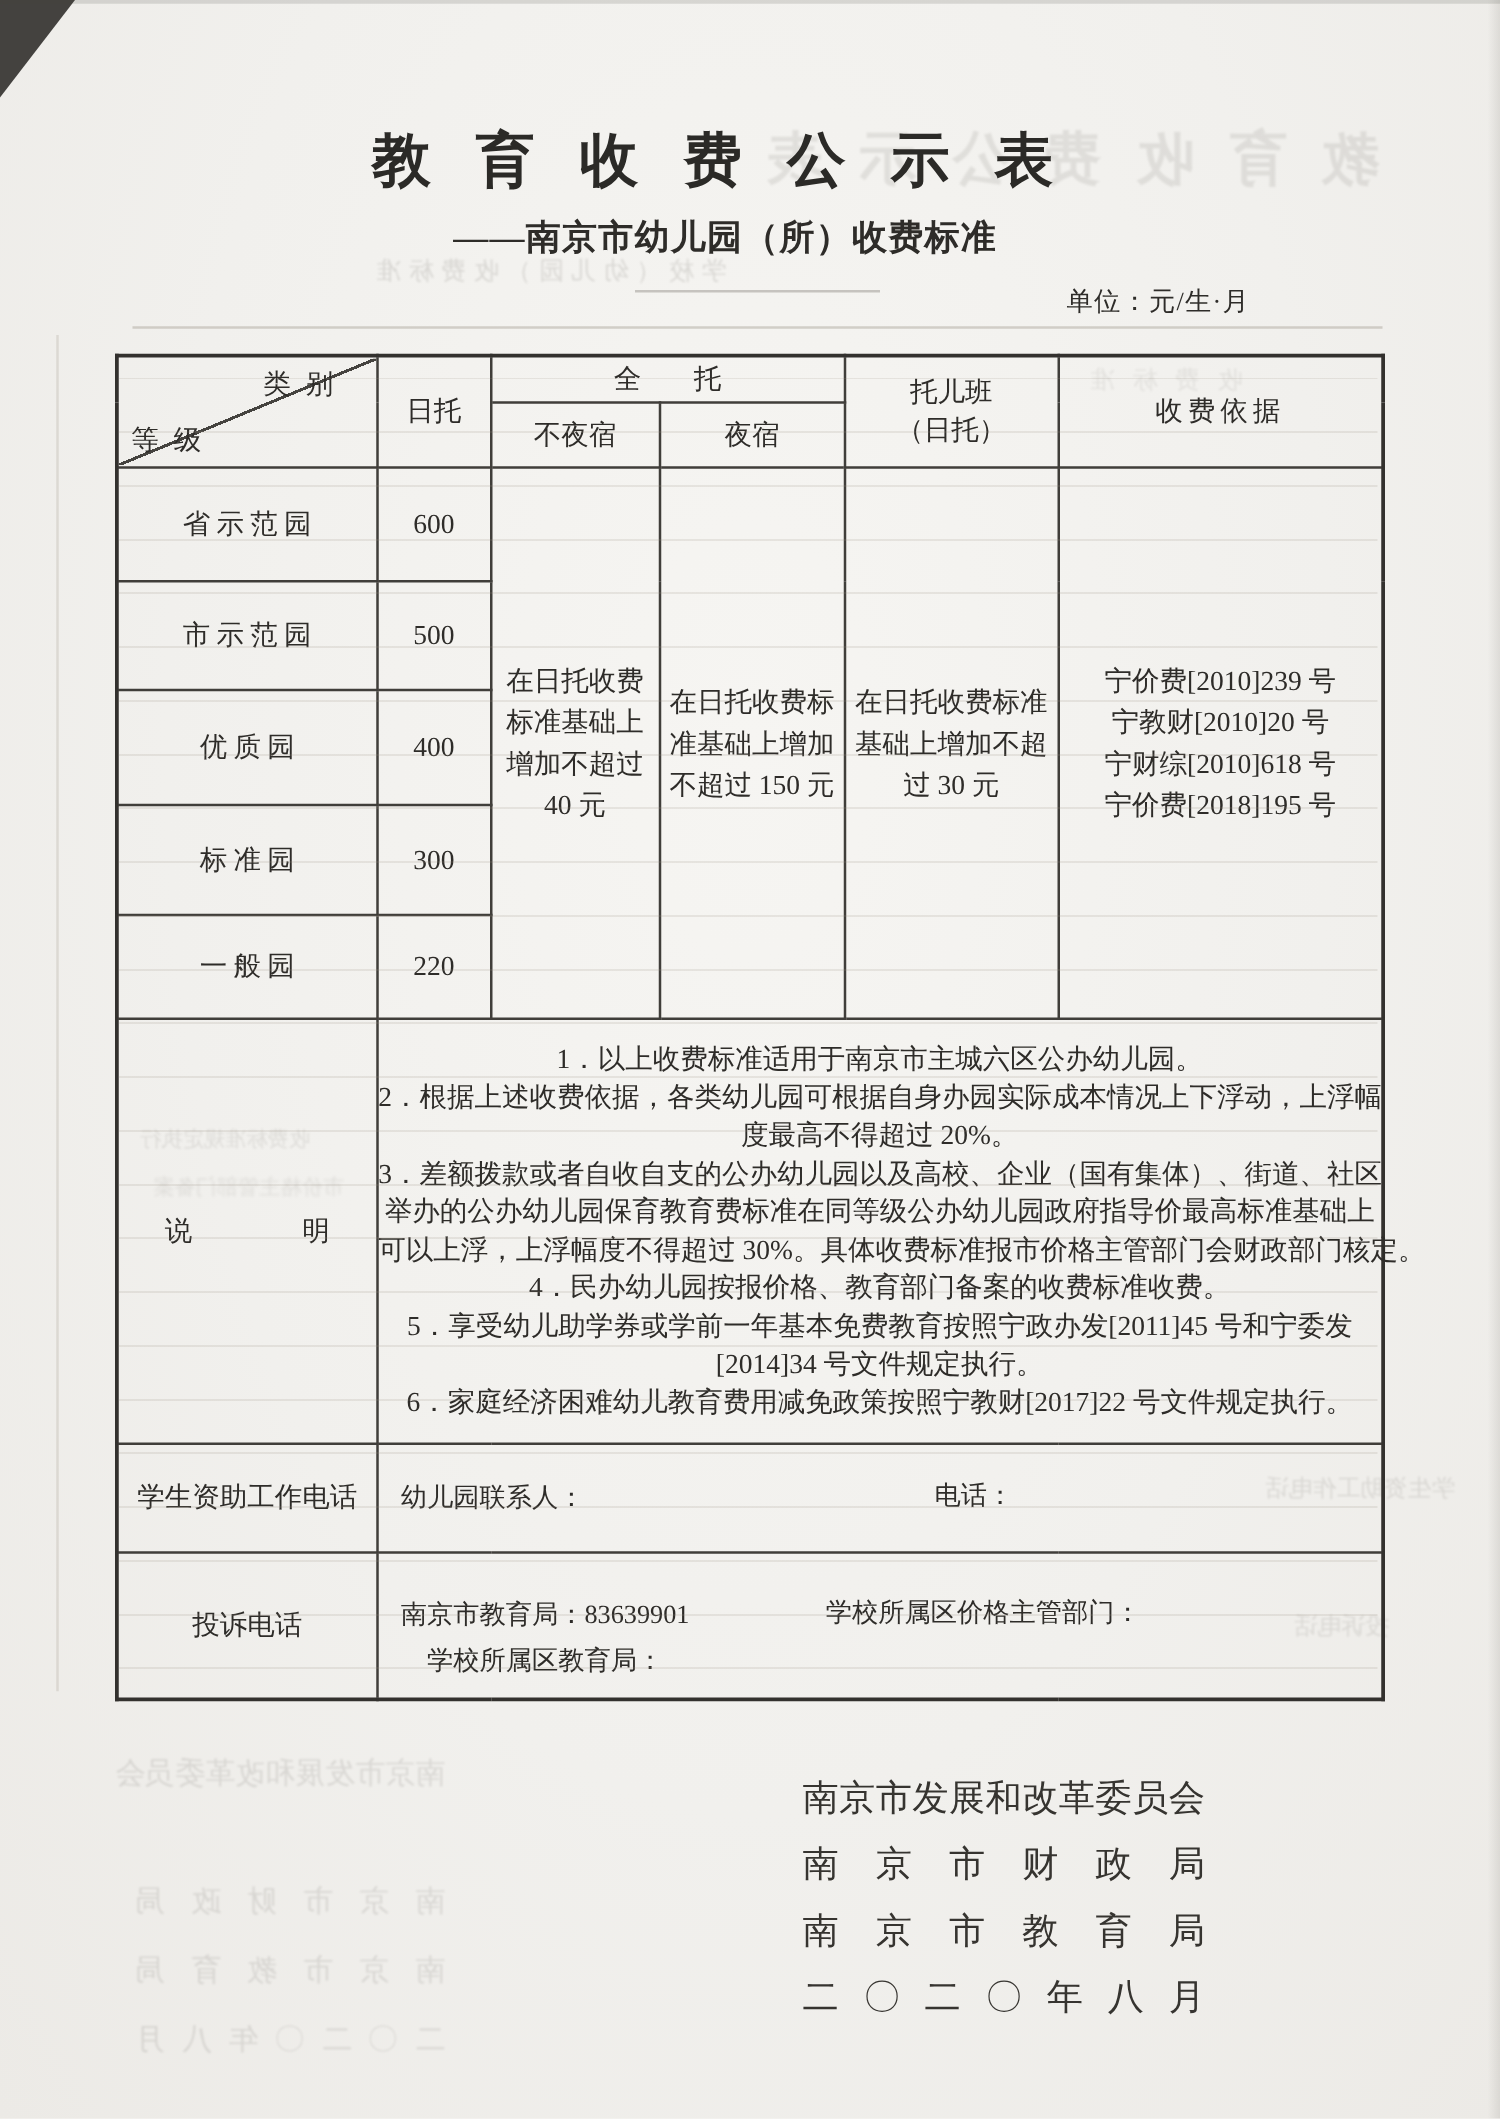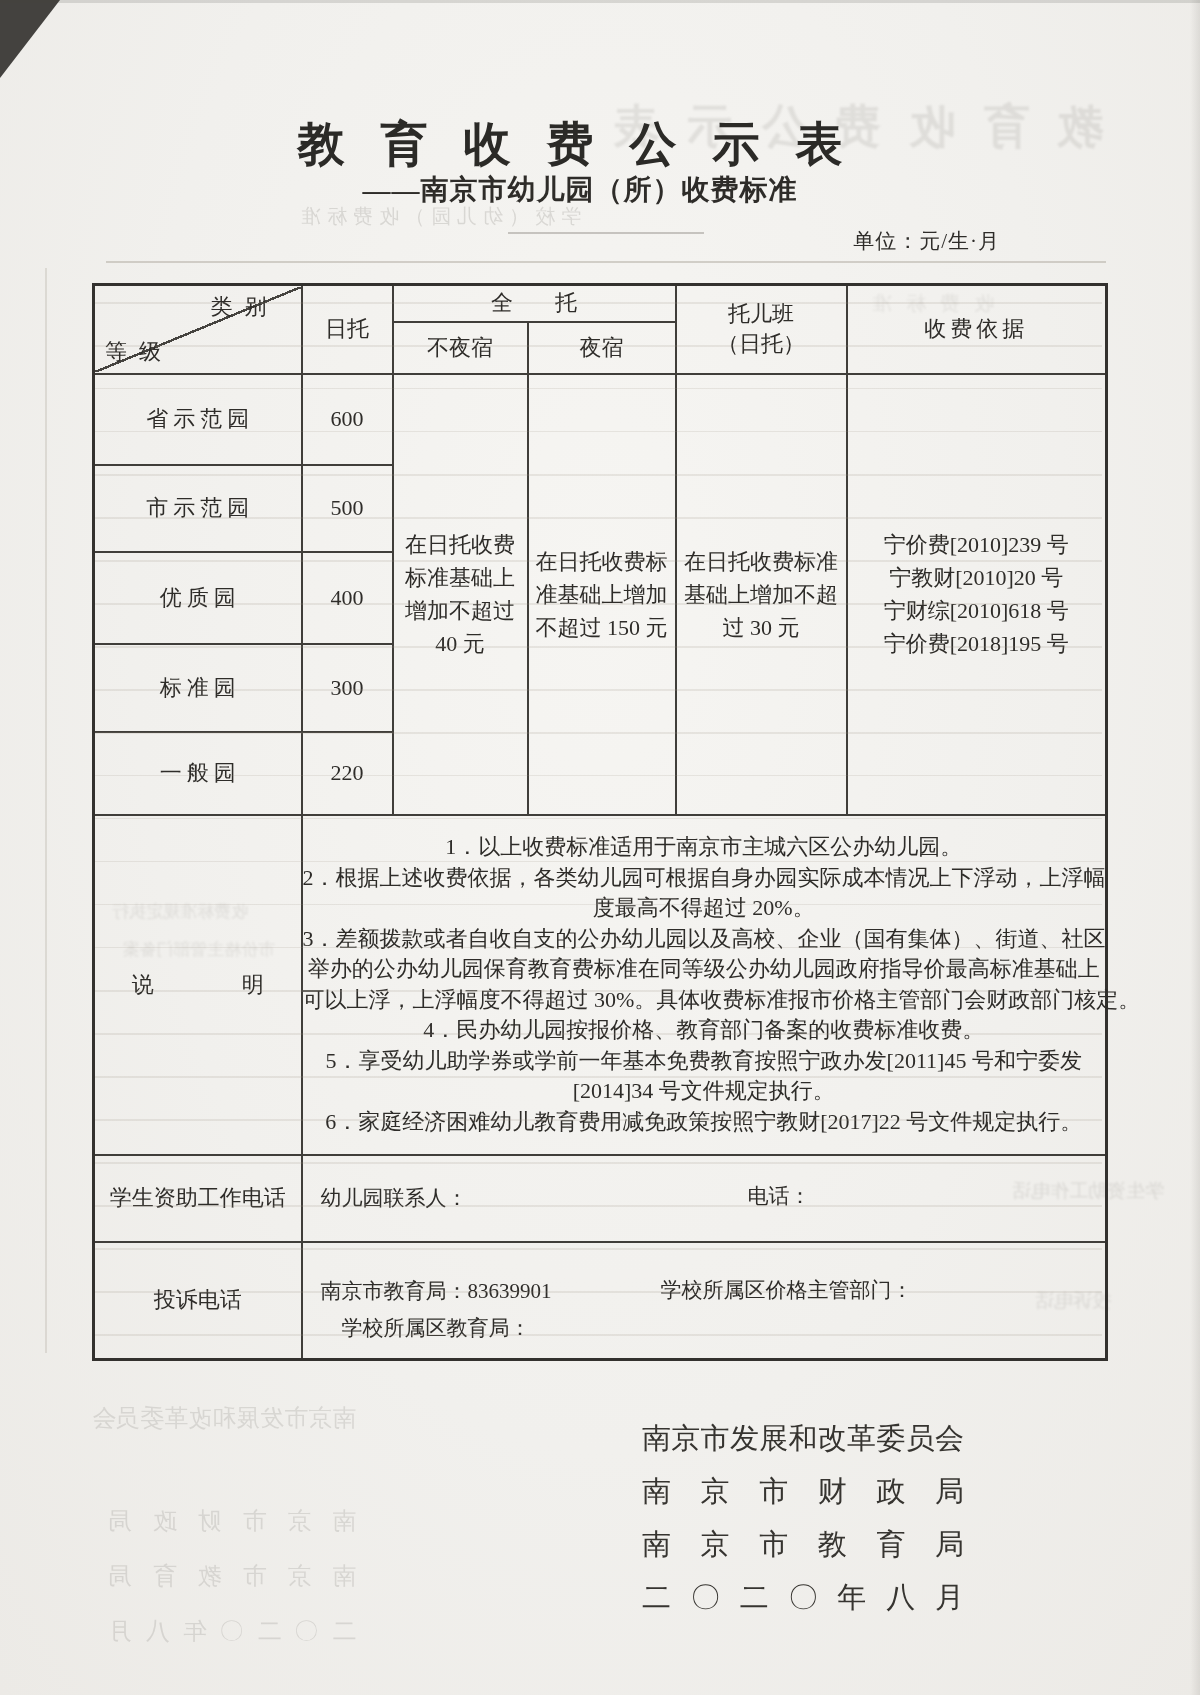--- a/index.html
+++ b/index.html
@@ -26,21 +26,21 @@
   .ghost-note1{left:112px;top:900px;font-size:17px;opacity:.13;filter:blur(1px);}
   .ghost-note2{left:122px;top:938px;font-size:17px;opacity:.12;filter:blur(1.1px);}
   .ghost-aid{left:1012px;top:1178px;font-size:19px;opacity:.15;filter:blur(.8px);}
   .ghost-complaint{left:1035px;top:1288px;font-size:19px;opacity:.14;filter:blur(.8px);}
   .ghost-tabletop{position:absolute;left:106px;top:261px;width:1000px;height:1.5px;background:#b4afa6;opacity:.55;}
   .ghost-tableleft{position:absolute;left:45px;top:268px;width:1.5px;height:1085px;background:#bdb8af;opacity:.4;}
   .ghost-footer{position:absolute;left:108px;top:1390px;width:248px;transform:scaleX(-1);opacity:.14;filter:blur(.7px);color:#4e4a44;}
   .ghost-footer .gline{display:flex;justify-content:space-between;height:55px;align-items:center;font-size:24px;}
   .ghost-footer .gline:nth-child(2){margin-top:48px;}
   
-  .title{position:absolute;top:97px;left:0;right:60px;margin:16px;text-align:center;
+  .title{position:absolute;top:97px;left:0;right:60px;margin:0;text-align:center;
     font-size:47px;font-weight:bold;letter-spacing:36px;text-indent:36px;color:#2b2a27;}
   .subtitle{position:absolute;top:171px;left:0;right:60px;text-align:center;
     font-size:28px;font-weight:bold;letter-spacing:1px;padding-left:20px;}
   .unit-note{position:absolute;top:227px;right:200px;font-size:21px;letter-spacing:1px;}
   
   .fee-table{position:absolute;left:92px;top:283px;width:1013px;
     border-collapse:collapse;table-layout:fixed;border:3px solid #33312e;}
   .fee-table td{border:2px solid #403e3a;font-size:22px;text-align:center;
     vertical-align:middle;padding:0;color:#2e2c29;}
   .corner-box{position:relative;width:100%;height:85px;

